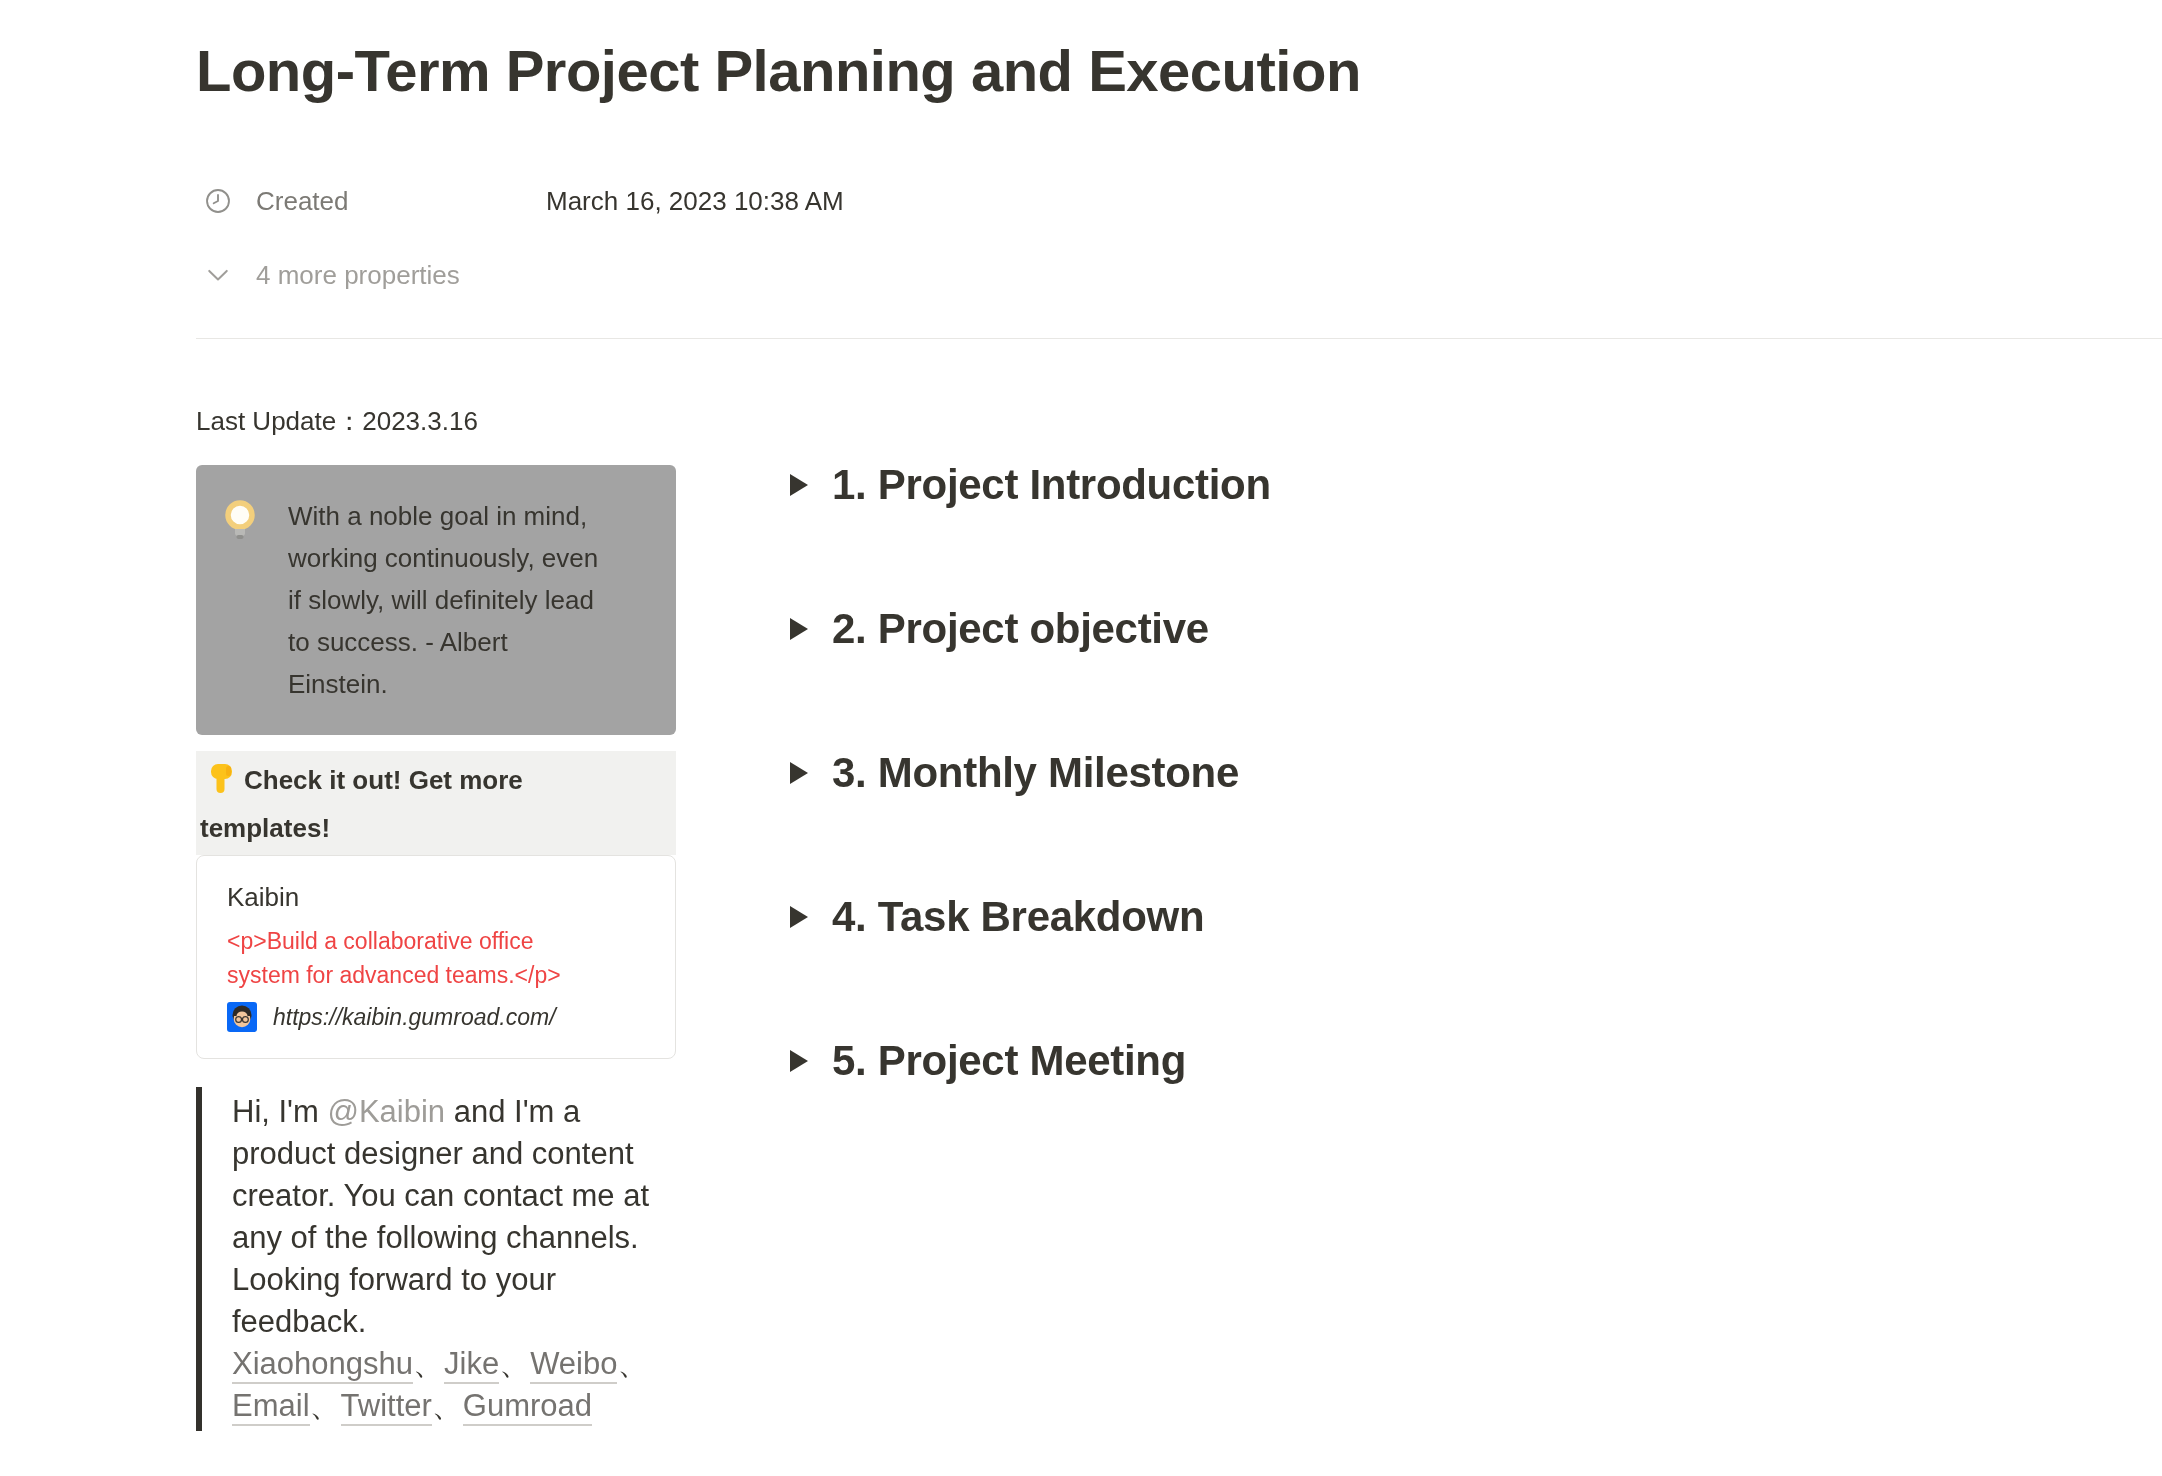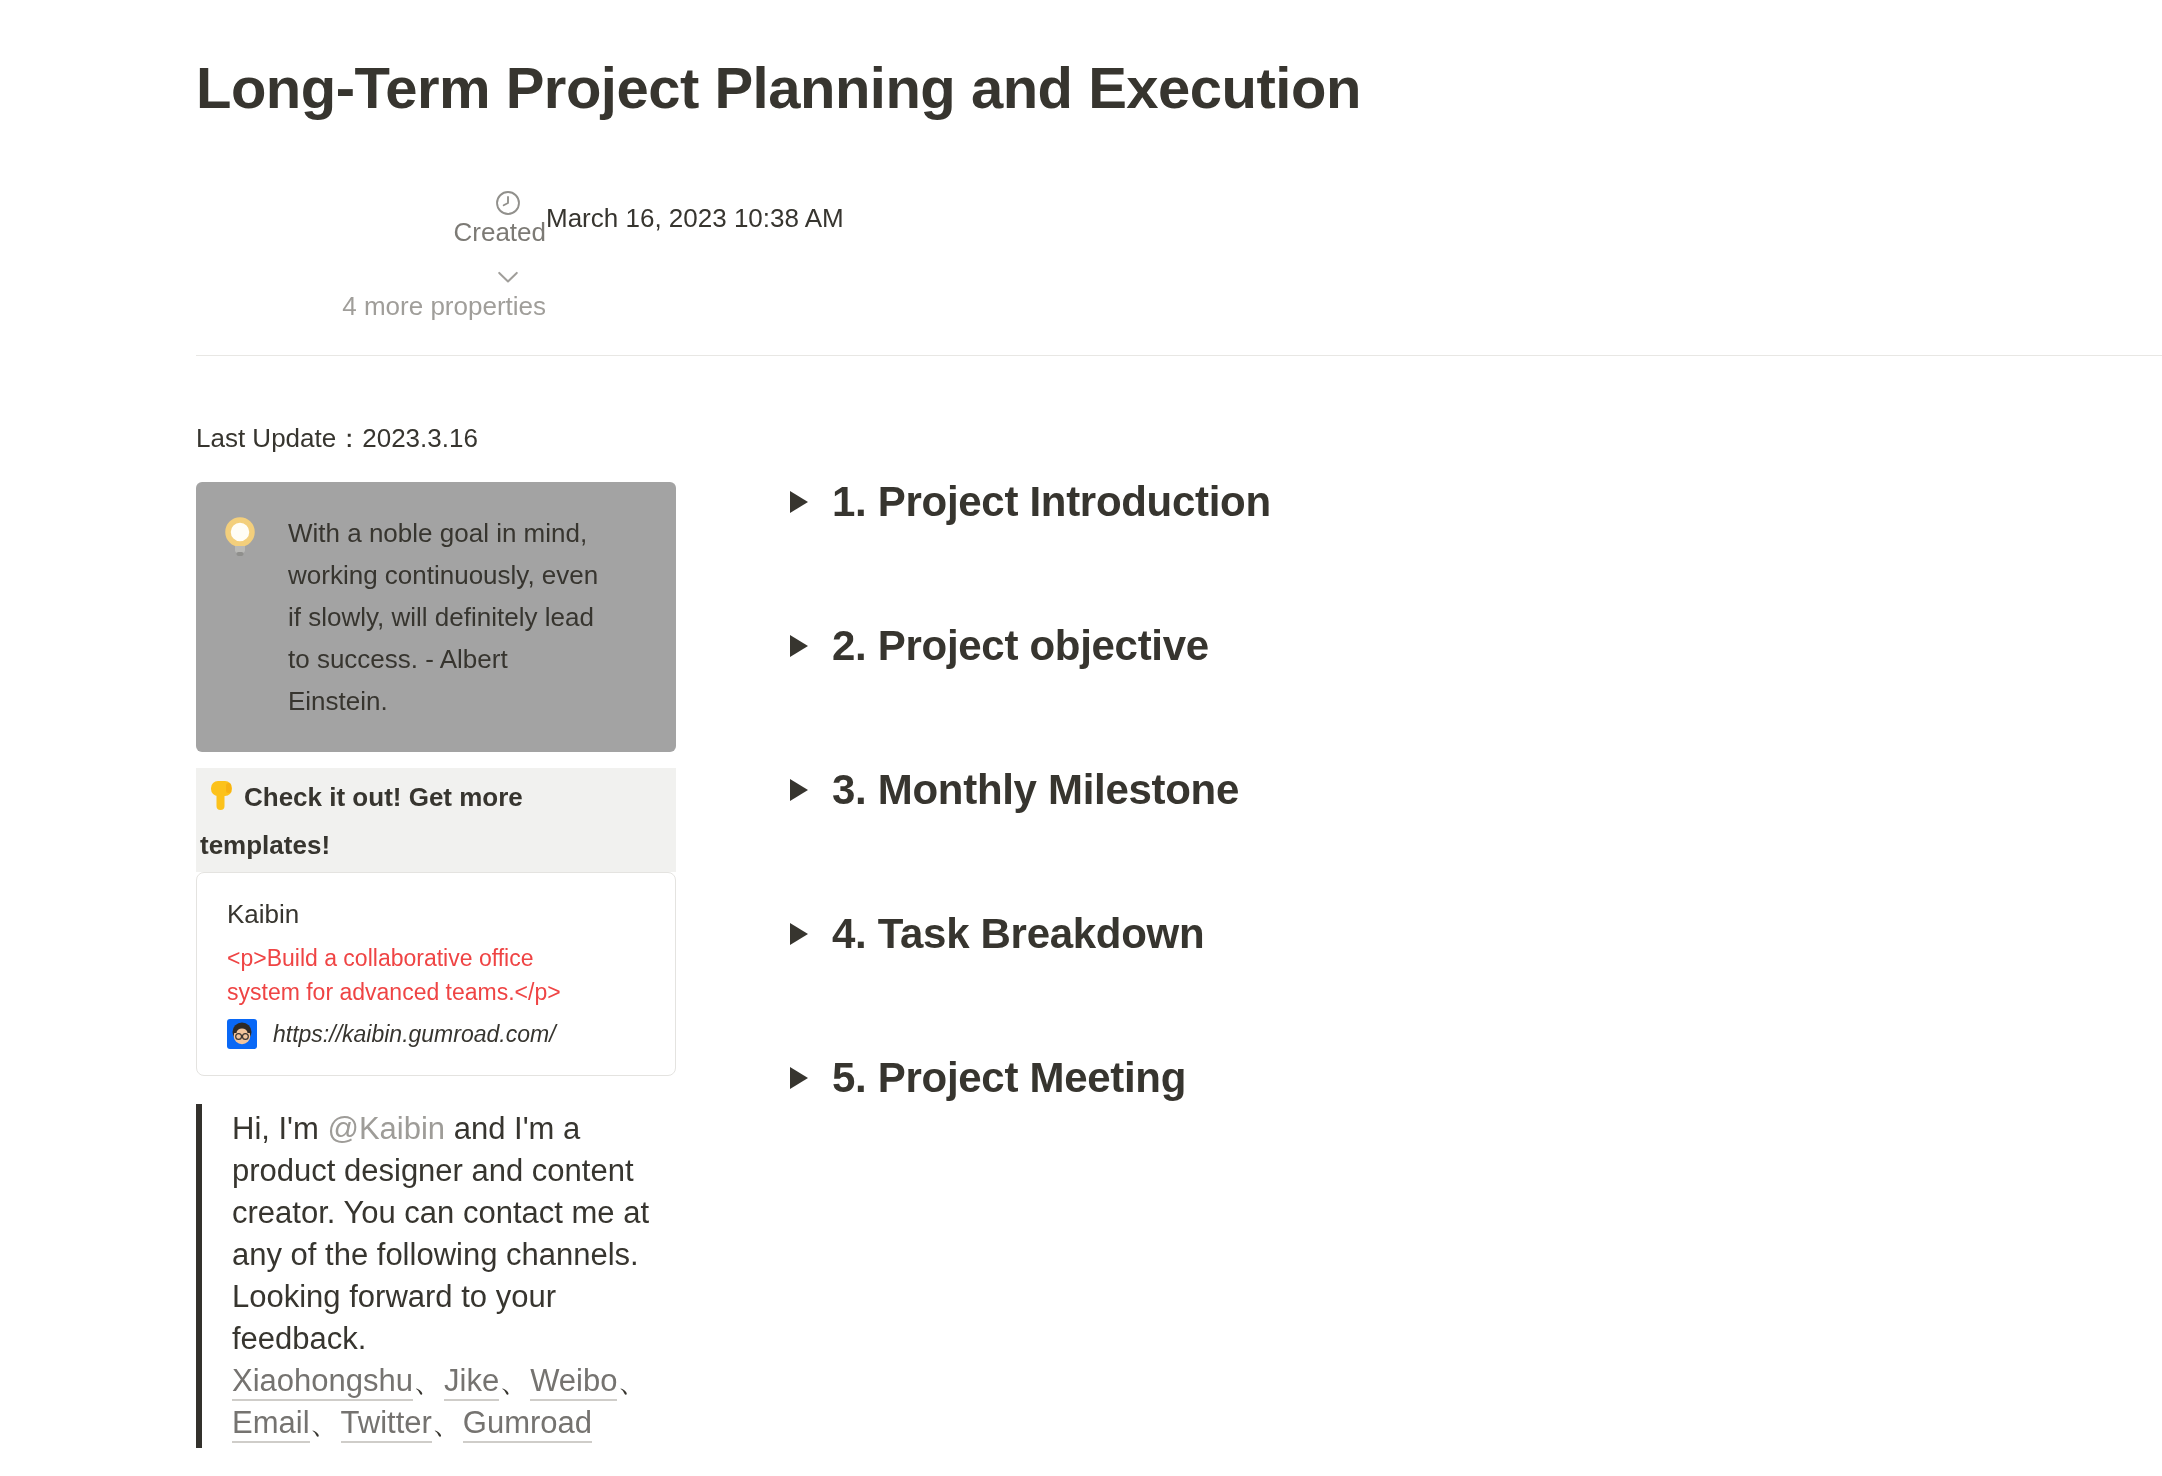--- a/index.html
+++ b/index.html
@@ -1,25 +1,25 @@
 <!DOCTYPE html>
 <html><head>
 <meta charset="utf-8">
 <style>
   * { margin:0; padding:0; box-sizing:border-box; }
   html,body { width:2162px; height:1476px; background:#ffffff; }
   body { font-family:"Liberation Sans", sans-serif; color:#37352f; position:relative; overflow:hidden; }
-  .container { position:absolute; left:196px; top:17px; width:1966px; }
+  .container { position:absolute; left:196px; top:0; width:1966px; }
 
   .page-title { margin-top:36px; font-size:58px; line-height:70px; font-weight:700; letter-spacing:-0.5px; color:#37352f; }
 
   .props { margin-top:78px; }
   .prop-row { display:flex; align-items:center; height:34px; font-size:26px; }
   .prop-row + .prop-row { margin-top:40px; }
-  .prop-left { display:flex; align-items:flex-end; width:350px;flex-direction:column; }
+  .prop-left { display:flex; align-items:center; width:350px; }
   .prop-icon { width:28px; height:28px; margin-left:8px; margin-right:24px; display:flex; align-items:center; justify-content:center; }
   .prop-label { color:#7c7a75; }
   .prop-label.light { color:#a09e9a; }
   .prop-value { color:#37352f; }
 
   .divider { margin-top:46px; border-top:1px solid #e8e7e4; width:100%; height:0; }
 
   .columns { display:flex; margin-top:64px; align-items:flex-start; }
   .left-col { width:480px; flex:none; }
   .right-col { margin-left:114px; padding-top:54px; flex:none; }

